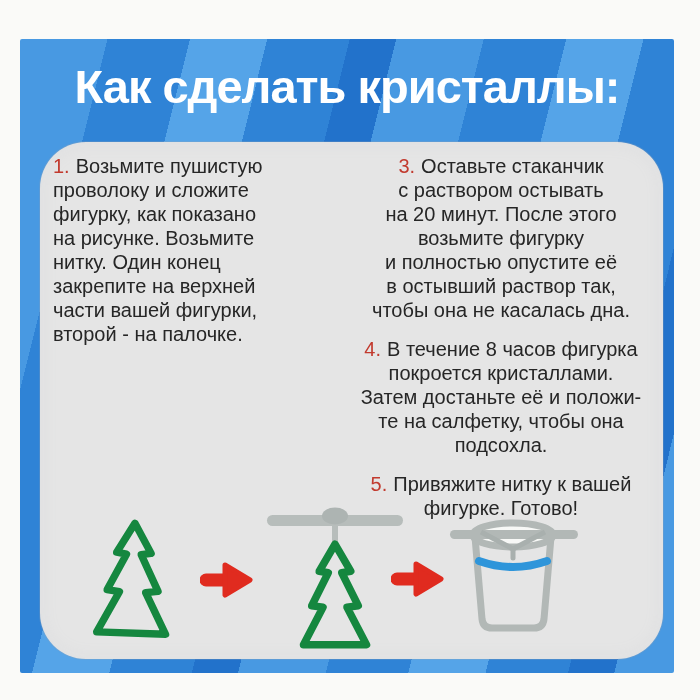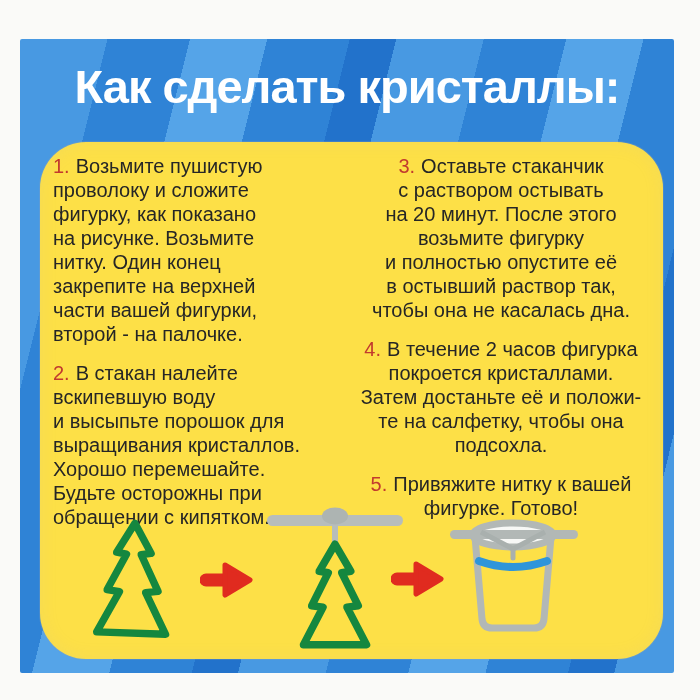--- a/index.html
+++ b/index.html
@@ -24,21 +24,21 @@
   }
   .title{
     position:absolute;left:20px;top:48px;width:654px;
     text-align:center;
     color:#ffffff;
     font-size:47px;line-height:62px;font-weight:700;
     letter-spacing:-1px;
   }
   .card{
     position:absolute;left:40px;top:134px;width:623px;height:517px;
-    background:#fde047;
+    background:#e5e5e5;
     border-radius:46px;
     box-shadow:0 0 0 1px rgba(150,165,180,.25), inset 0 0 18px rgba(175,185,195,.12);
   }
   .col{position:absolute;top:12px;}
   .col-left{left:13px;width:286px;}
   .col-right{left:300px;width:322px;text-align:center;}
   .step{margin:0 0 15px 0;font-size:20px;line-height:24px;color:#262626;}
   .step .num{color:#c23a2e;margin-right:6px;}
   .step .txt{white-space:pre-line;}
   .art{position:absolute;}
@@ -56,38 +56,31 @@
 
     <div class="col col-left">
       <p class="step"><span class="num">1.</span><span class="txt">Возьмите пушистую
 проволоку и сложите
 фигурку, как показано
 на рисунке. Возьмите
 нитку. Один конец
 закрепите на верхней
 части вашей фигурки,
 второй - на палочке.</span></p>
-      <p class="step"><span class="num">2.</span><span class="txt">В стакан налейте
-вскипевшую воду
-и высыпьте порошок для
-выращивания кристаллов.
-Хорошо перемешайте.
-Будьте осторожны при
-обращении с кипятком.</span></p>
     </div>
 
     <div class="col col-right">
       <p class="step"><span class="num">3.</span><span class="txt">Оставьте стаканчик
 с раствором остывать
 на 20 минут. После этого
 возьмите фигурку
 и полностью опустите её
 в остывший раствор так,
 чтобы она не касалась дна.</span></p>
-      <p class="step"><span class="num">4.</span><span class="txt">В течение 2 часов фигурка
+      <p class="step"><span class="num">4.</span><span class="txt">В течение 8 часов фигурка
 покроется кристаллами.
 Затем достаньте её и положи-
 те на салфетку, чтобы она
 подсохла.</span></p>
       <p class="step"><span class="num">5.</span><span class="txt">Привяжите нитку к вашей
 фигурке. Готово!</span></p>
     </div>
 
     <div class="art" style="left:52px;top:372px;width:82px;height:130px;transform:rotate(2deg);">
       <svg viewBox="0 0 100 150" xmlns="http://www.w3.org/2000/svg">

